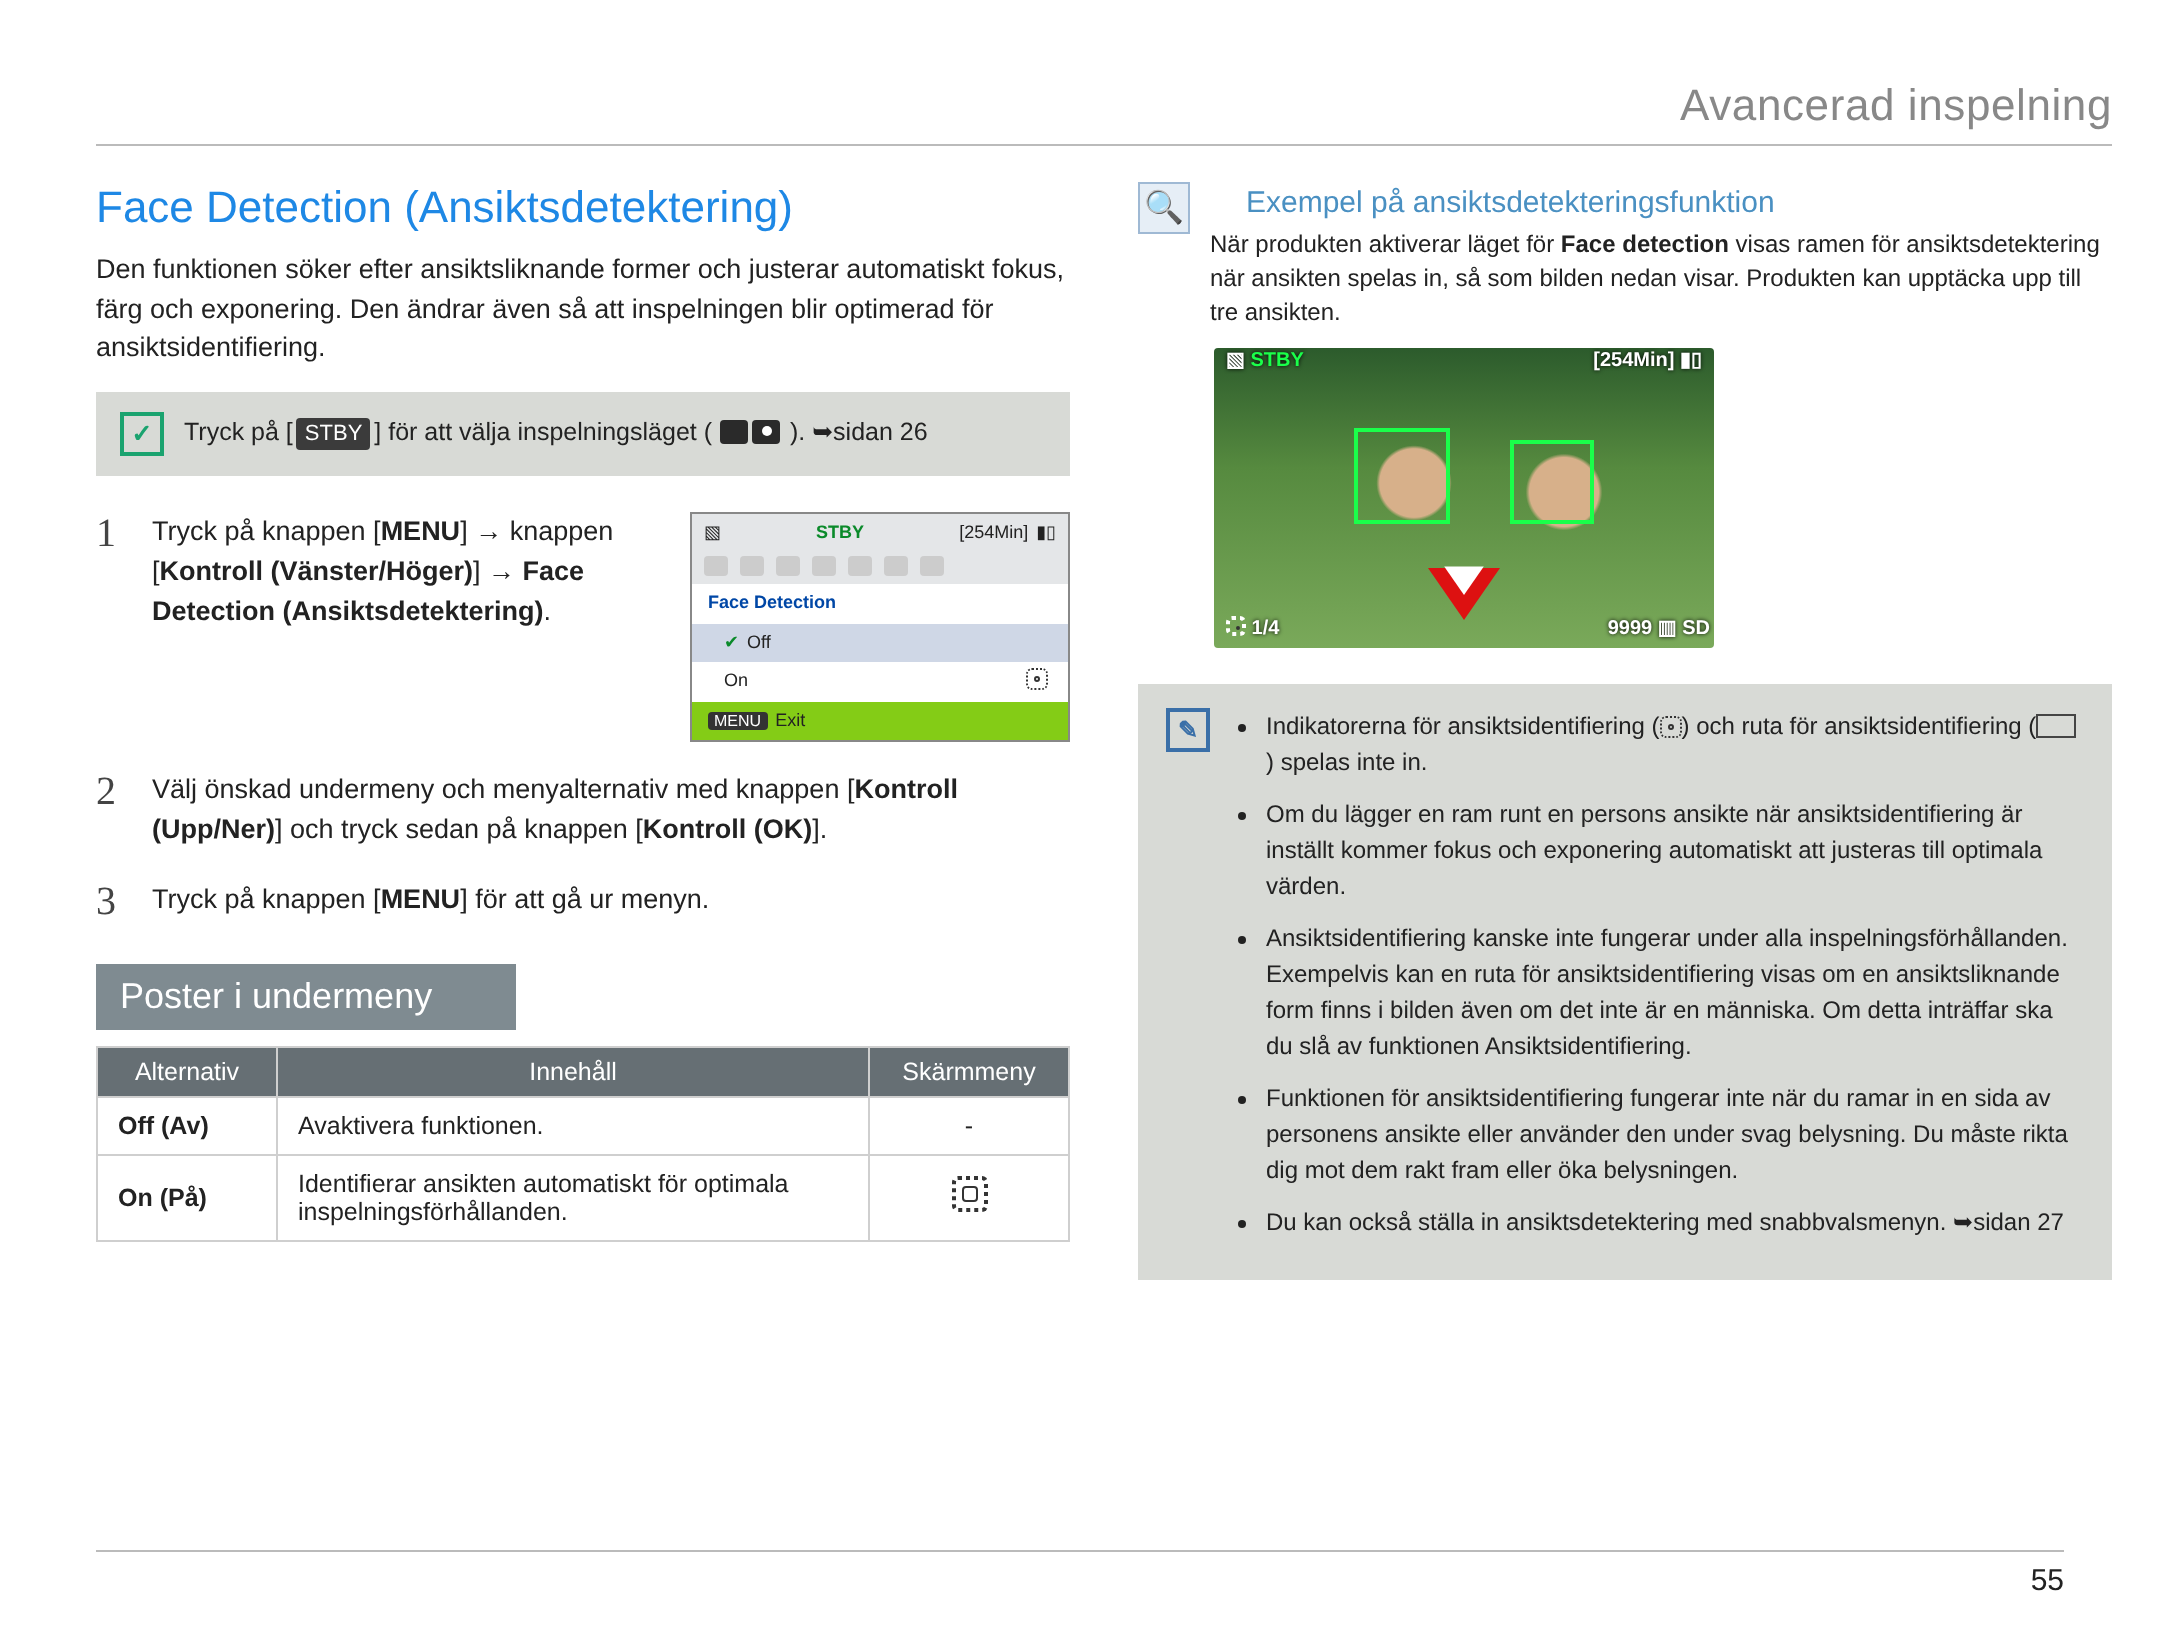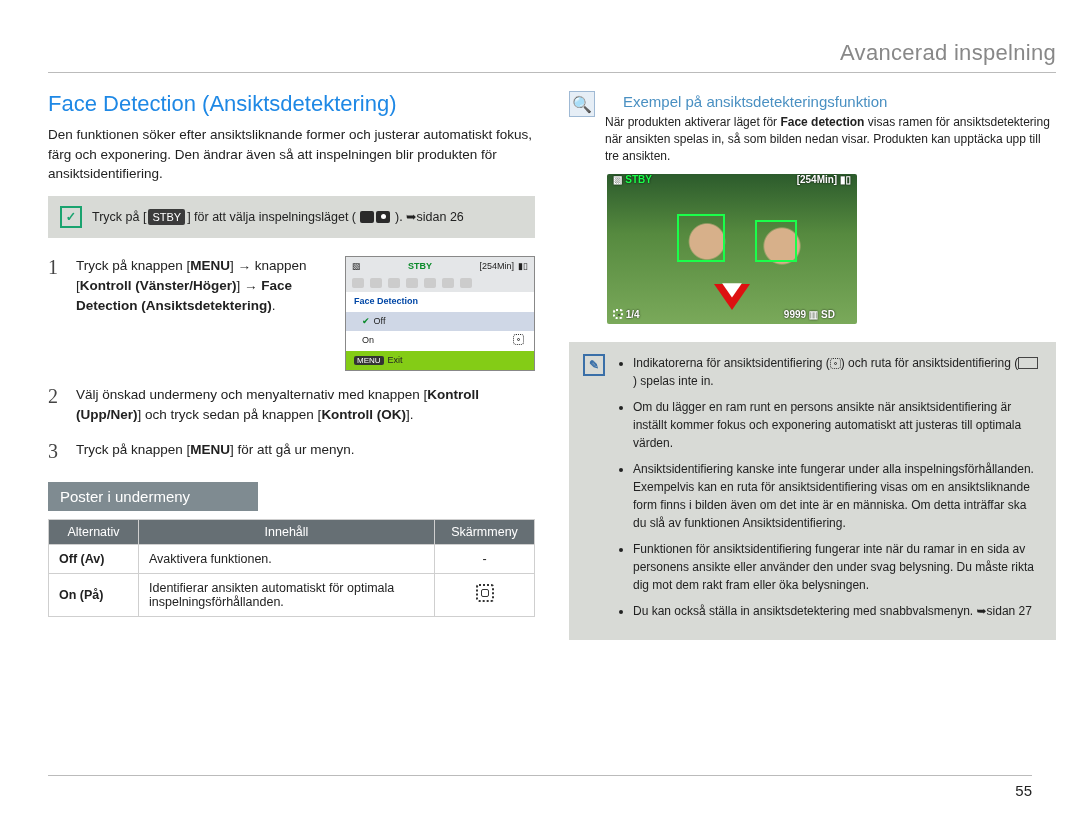--- a/index.html
+++ b/index.html
@@ -135,21 +135,21 @@
   .lcd-menu .row { padding:3px 10px 3px 16px; display:flex; justify-content:space-between;}
   .lcd-menu .row .dot { color:#0a8a2a; margin-right:4px;}
   .lcd-menu .row.sel { background:#cfd7e6; }
   .lcd-foot { background:#84cc16; padding:3px 8px; }
   .lcd-foot .menu-chip { background:#333;color:#fff;border-radius:2px;padding:0 3px;font-size:8px;margin-right:4px;}
 
   .submenu-banner {
     background: var(--submenu-bg);
     color: #fff;
     padding: 6px 12px;
-    font-size: 15px;
+    font-size: 18px;
     width: 210px;
     margin-bottom: 8px;
   }
   table.opts {
     border-collapse: collapse;
     width: 100%;
     font-size: 12.5px;
   }
   table.opts th {
     background: var(--table-header-bg);
@@ -206,21 +206,21 @@
       linear-gradient(#2c5b2c, #568a3f 40%, #7aa95a);
   }
   .photo .osd-top {
     position:absolute; top:0; left:6px; right:6px;
     display:flex; justify-content:space-between; color:#fff;
     font-size:10px; font-weight:bold;
     text-shadow:0 0 2px #000;
   }
   .photo .osd-top .stby { color:#1aff4a; }
   .photo .osd-bot {
-    position:absolute; bottom:4px; left:6px; right:22px;
+    position:absolute; bottom:4px; left:6px; right:2px;
     display:flex; justify-content:space-between; color:#fff;
     font-size:10px; font-weight:bold;
     text-shadow:0 0 2px #000;
   }
   .photo .facebox {
     position:absolute;
     border:2px solid #1aff4a;
     width:48px;height:48px;
   }
   .photo .facebox.f1 { left:70px; top:40px; }
@@ -278,21 +278,21 @@
   <div class="topbar">
     <span class="chapter">Avancerad inspelning</span>
   </div>
 
   <div class="columns">
 
     <div class="col">
 
       <h1 class="section-title">Face Detection (Ansiktsdetektering)</h1>
 
-      <div class="intro">Den funktionen söker efter ansiktsliknande former och justerar automatiskt fokus, färg och exponering. Den ändrar även så att inspelningen blir produkten för ansiktsidentifiering.</div>
+      <div class="intro">Den funktionen söker efter ansiktsliknande former och justerar automatiskt fokus, färg och exponering. Den ändrar även så att inspelningen blir optimerad för ansiktsidentifiering.</div>
 
       <div class="tipbox">
         <span class="icon-square check">✓</span>
         <span>
           <span>Tryck på [</span><span class="mode-chip">STBY</span><span>] för att välja inspelningsläget (</span>
           <span class="mini-icon"></span><span class="mini-icon cam"></span>
           <span>). ➥sidan 26</span>
         </span>
       </div>
 

